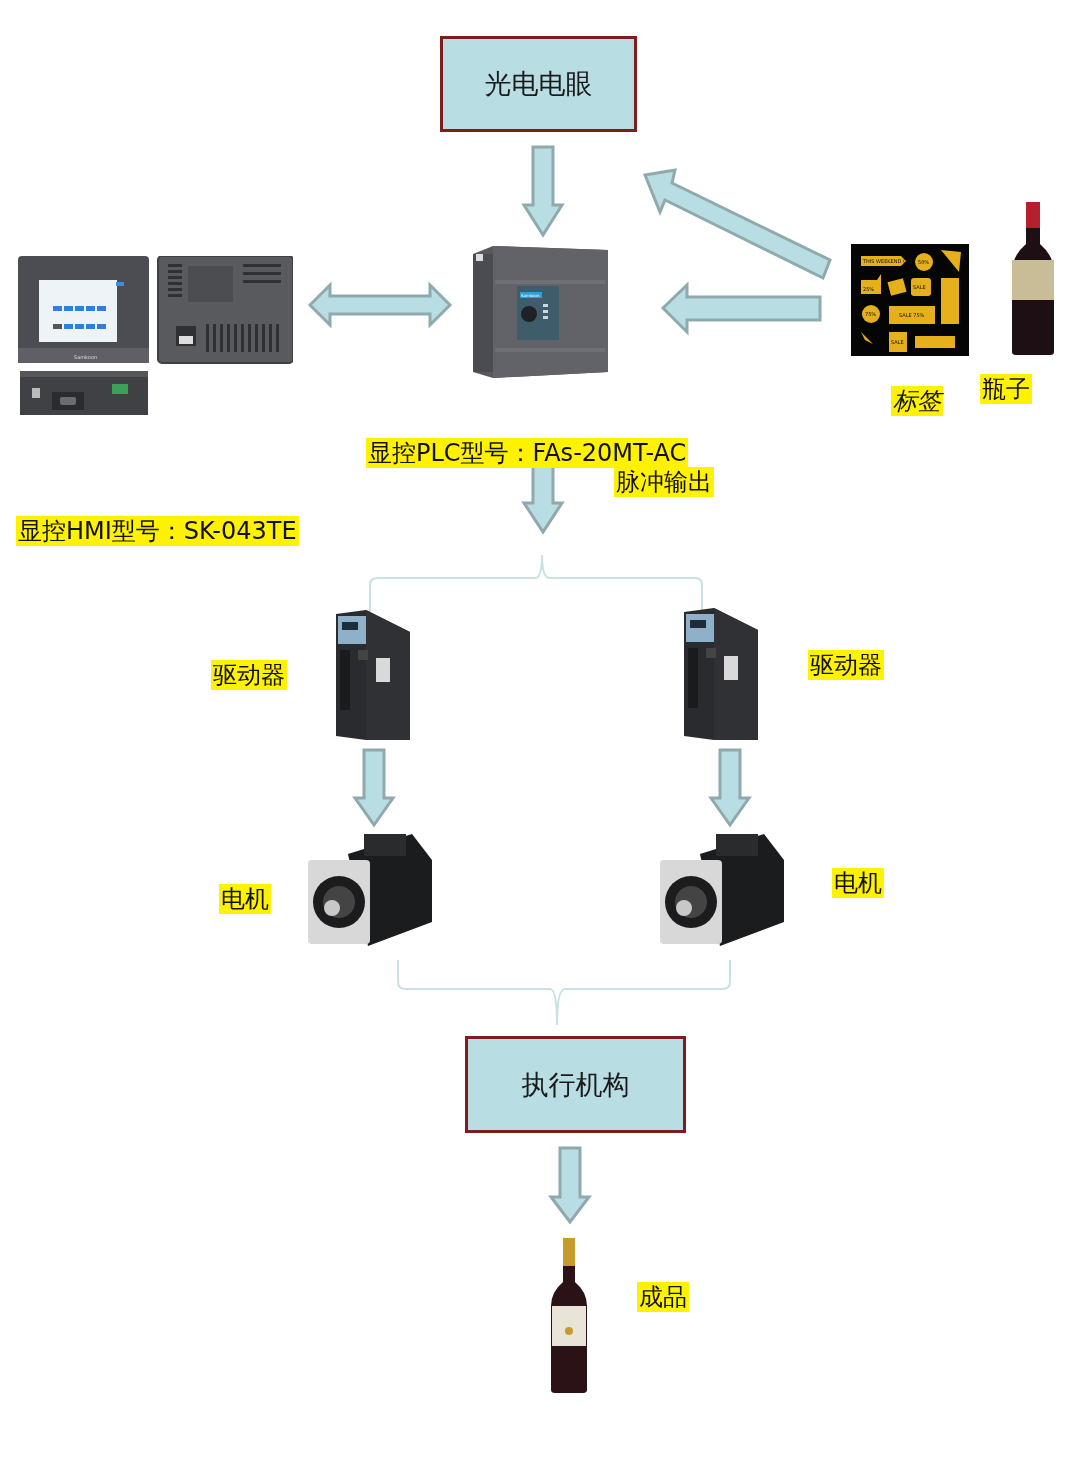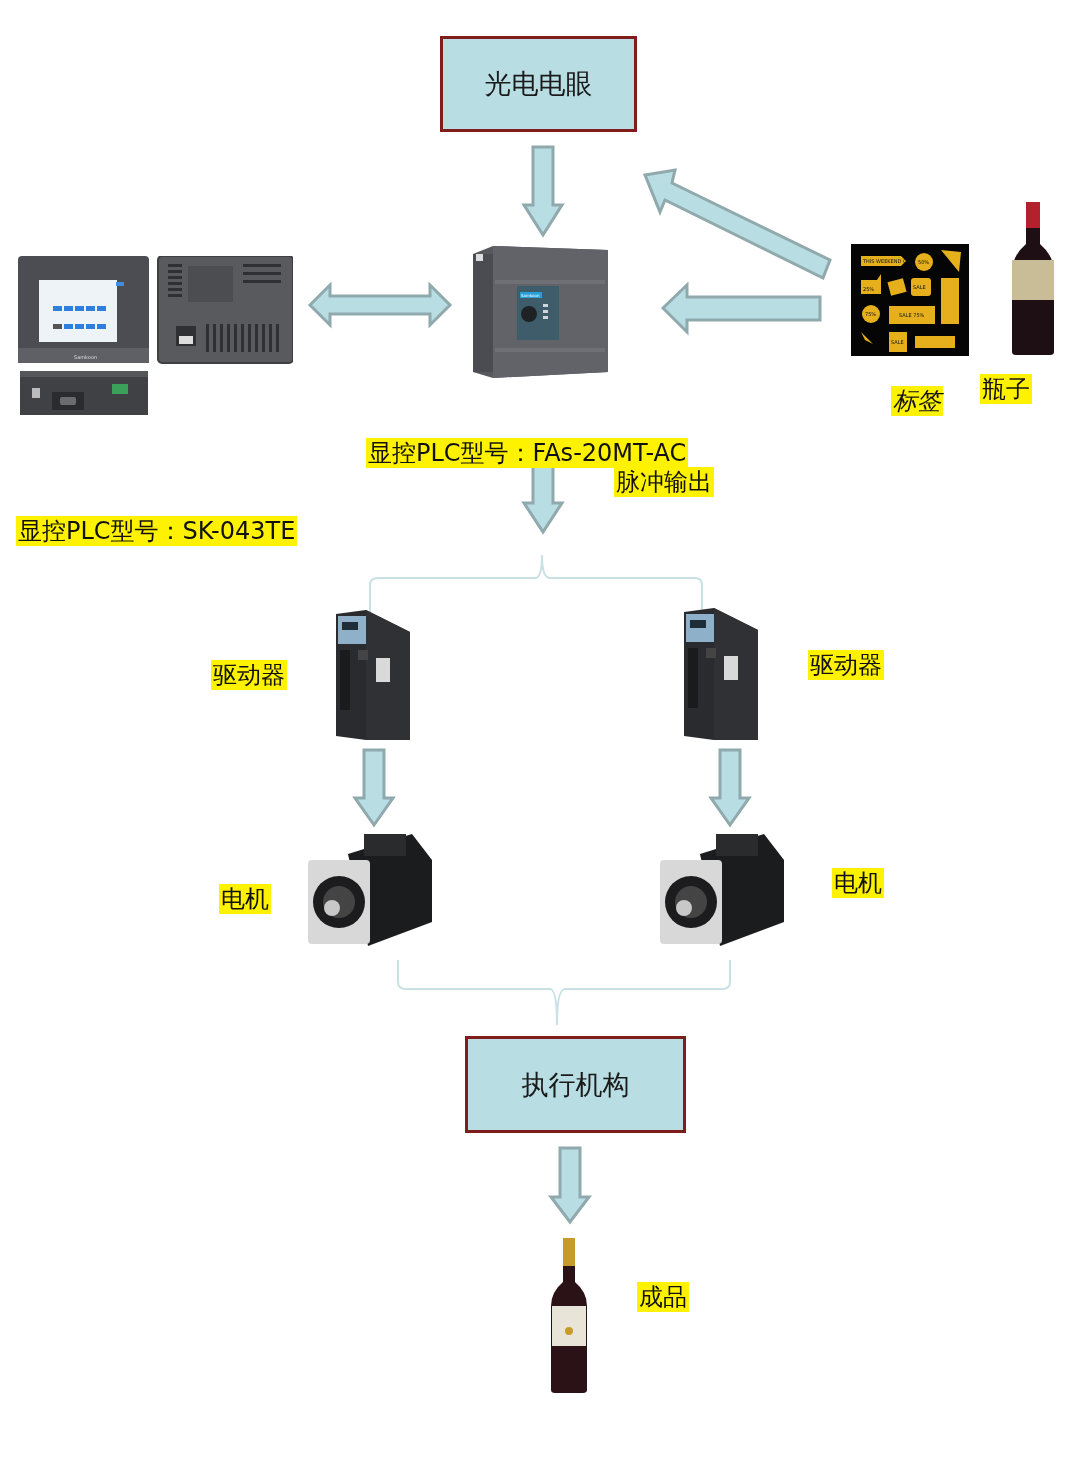--- a/index.html
+++ b/index.html
@@ -156,21 +156,21 @@
 
 <div class="dev" style="left:1010px;top:200px;width:46px;height:156px;">
   <svg width="46" height="156">
     <rect x="16" y="2" width="14" height="26" fill="#b4202c"></rect>
     <path d="M16,28 L30,28 L30,44 Q44,56 44,72 L44,152 Q44,155 40,155 L6,155 Q2,155 2,152 L2,72 Q2,56 16,44 Z" fill="#1d0f14"></path>
     <rect x="2" y="60" width="42" height="40" fill="#c9bd97"></rect>
   </svg>
 </div>
 <div class="hl" style="left:980px;top:374px;">瓶子</div>
 
-<div class="hl" style="left:16px;top:516px;">显控PLC型号：SK-043TE</div>
+<div class="hl" style="left:16px;top:516px;">显控HMI型号：SK-043TE</div>
 
 <div class="hl" style="left:614px;top:467px;text-align:center;">脉冲输出</div>
 
 <div class="dev" style="left:336px;top:610px;width:74px;height:130px;">
   <svg width="74" height="130">
     <polygon points="0,4 30,0 74,22 74,130 30,130 0,126" fill="#2a2b2e"></polygon>
     <polygon points="30,0 74,22 74,130 30,130" fill="#303134"></polygon>
     <rect x="2" y="6" width="28" height="28" fill="#8fb0c9"></rect>
     <rect x="6" y="12" width="16" height="8" fill="#1e2d38"></rect>
     <rect x="4" y="40" width="10" height="60" fill="#1a1b1d"></rect>

